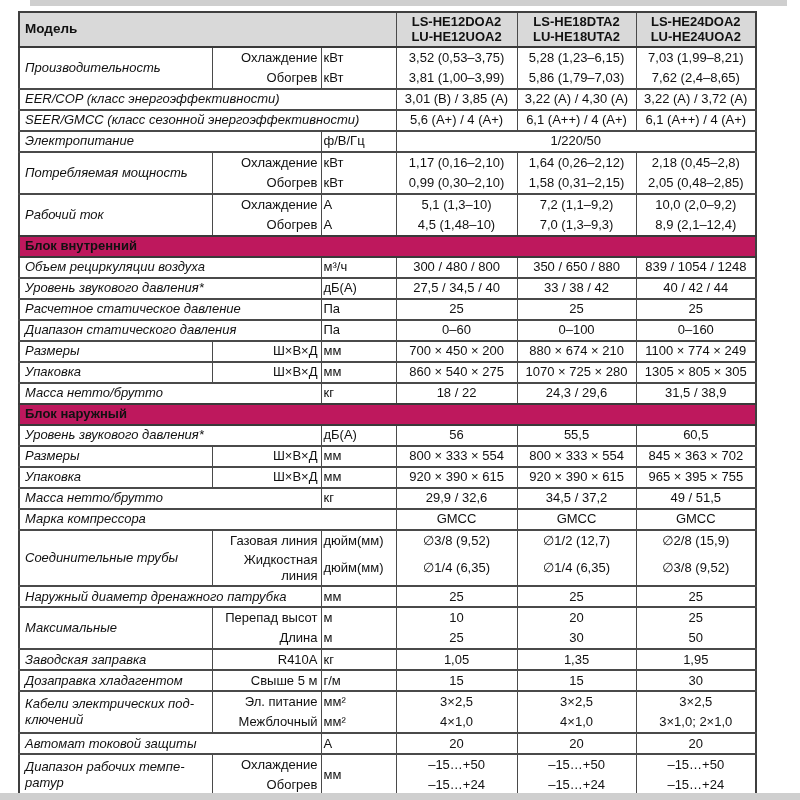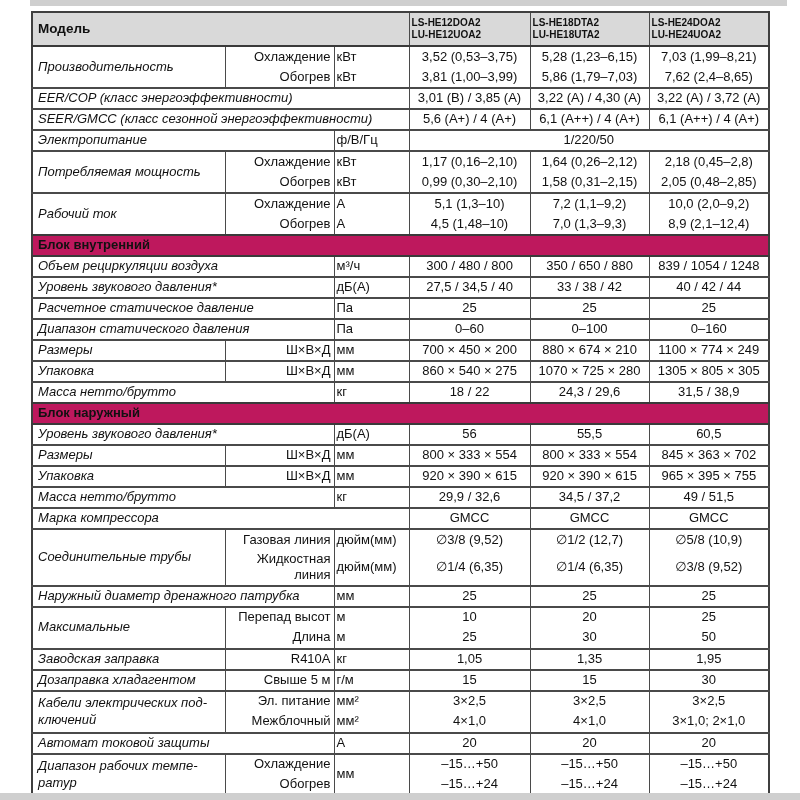--- a/index.html
+++ b/index.html
@@ -4,37 +4,37 @@
 <style>
   html,body{margin:0;padding:0;}
   body{
     width:800px;height:800px;position:relative;overflow:hidden;
     background:#ffffff;
     font-family:"Liberation Sans", sans-serif;
     color:#111;
   }
   .top-strip{position:absolute;left:30px;top:0;width:757px;height:6px;background:#cfcfcf;}
   .bottom-strip{position:absolute;left:0;bottom:0;width:800px;height:7px;background:#cfcfcf;}
-  .table-wrap{position:absolute;left:31px;top:11px;width:737px;}
+  .table-wrap{position:absolute;left:18px;top:11px;width:737px;}
   table{
     border-collapse:collapse;table-layout:fixed;width:737px;
     font-size:13px;color:#111;border:2px solid #3f3f3f;
   }
   td,th{
     border-left:1px solid #4a4a4a;border-right:1px solid #4a4a4a;
     border-top:none;border-bottom:none;
     padding:1px 5px;height:21px;box-sizing:border-box;
     line-height:1.25;overflow:hidden;vertical-align:middle;
   }
   thead th{
     background:#d9d9d9;border-bottom:2px solid #3a3a3a;
     font-weight:bold;height:34px;
   }
   th.model-lbl{text-align:left;font-size:13.5px;}
-  th.model{text-align:left;font-size:10px;line-height:1.18;padding:1px 2px;}
+  th.model{text-align:center;font-size:13px;line-height:1.18;padding:1px 2px;}
   tr.sep td{border-top:2px solid #4a4a4a;}
   tr.sec td{
     background:#be185d;font-weight:bold;text-align:left;
     border-top:2px solid #3a3a3a;border-bottom:2px solid #3a3a3a;
   }
   td.lbl{text-align:left;font-style:italic;}
   td.sub{text-align:right;padding:1px 3px 1px 5px;}
   td.unit{text-align:left;padding:1px 2px;}
   td.val{text-align:center;padding:1px 2px;}
 </style>
@@ -225,21 +225,21 @@
           <td class="val">GMCC</td>
           <td class="val">GMCC</td>
           <td class="val">GMCC</td>
         </tr>
         <tr class="sep">
           <td class="lbl" colspan="1" rowspan="2">Соединительные трубы</td>
           <td class="sub">Газовая линия</td>
           <td class="unit" rowspan="1">дюйм(мм)</td>
           <td class="val">∅3/8 (9,52)</td>
           <td class="val">∅1/2 (12,7)</td>
-          <td class="val">∅5/8 (10,9)</td>
+          <td class="val">∅2/8 (15,9)</td>
         </tr>
         <tr>
           <td class="sub">Жидкостная линия</td>
           <td class="unit" rowspan="1">дюйм(мм)</td>
           <td class="val">∅1/4 (6,35)</td>
           <td class="val">∅1/4 (6,35)</td>
           <td class="val">∅3/8 (9,52)</td>
         </tr>
         <tr class="sep">
           <td class="lbl" colspan="2" rowspan="1">Наружный диаметр дренажного патрубка</td>

